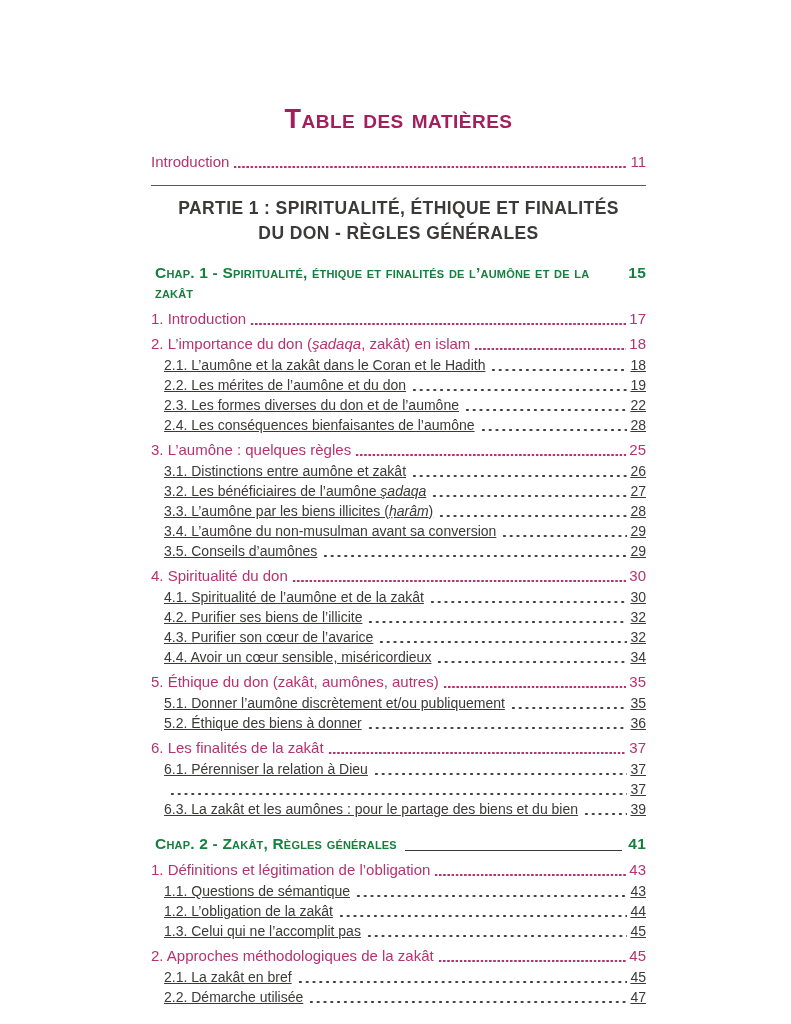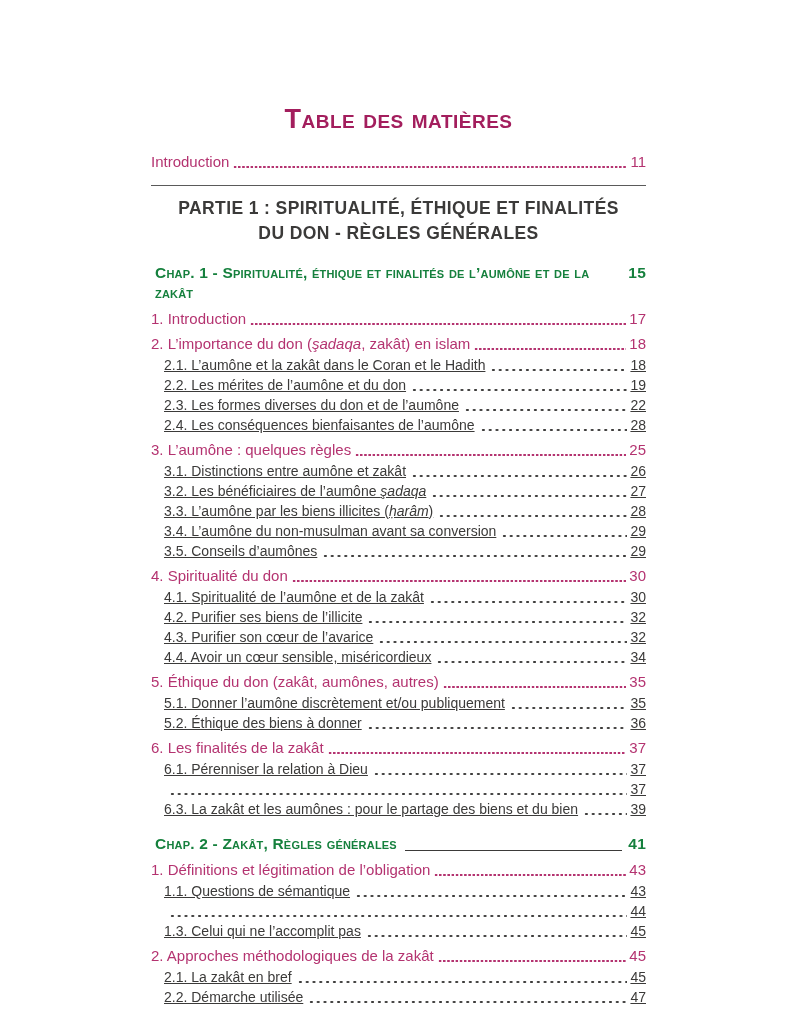--- a/index.html
+++ b/index.html
@@ -254,20 +254,21 @@
         <span class="lbl">1. Définitions et légitimation de l’obligation</span>
         <span class="dots"></span>
         <span class="pg">43</span>
       </div>
       <div class="toc-row lvl2">
         <span class="lbl">1.1. Questions de sémantique</span>
         <span class="dots"></span>
         <span class="pg">43</span>
       </div>
       <div class="toc-row lvl2">
+        <span class="lbl">1.2. L’obligation de la zakât</span>
         <span class="dots"></span>
         <span class="pg">44</span>
       </div>
       <div class="toc-row lvl2">
         <span class="lbl">1.3. Celui qui ne l’accomplit pas</span>
         <span class="dots"></span>
         <span class="pg">45</span>
       </div>
       <div class="toc-row lvl1">
         <span class="lbl">2. Approches méthodologiques de la zakât</span>

